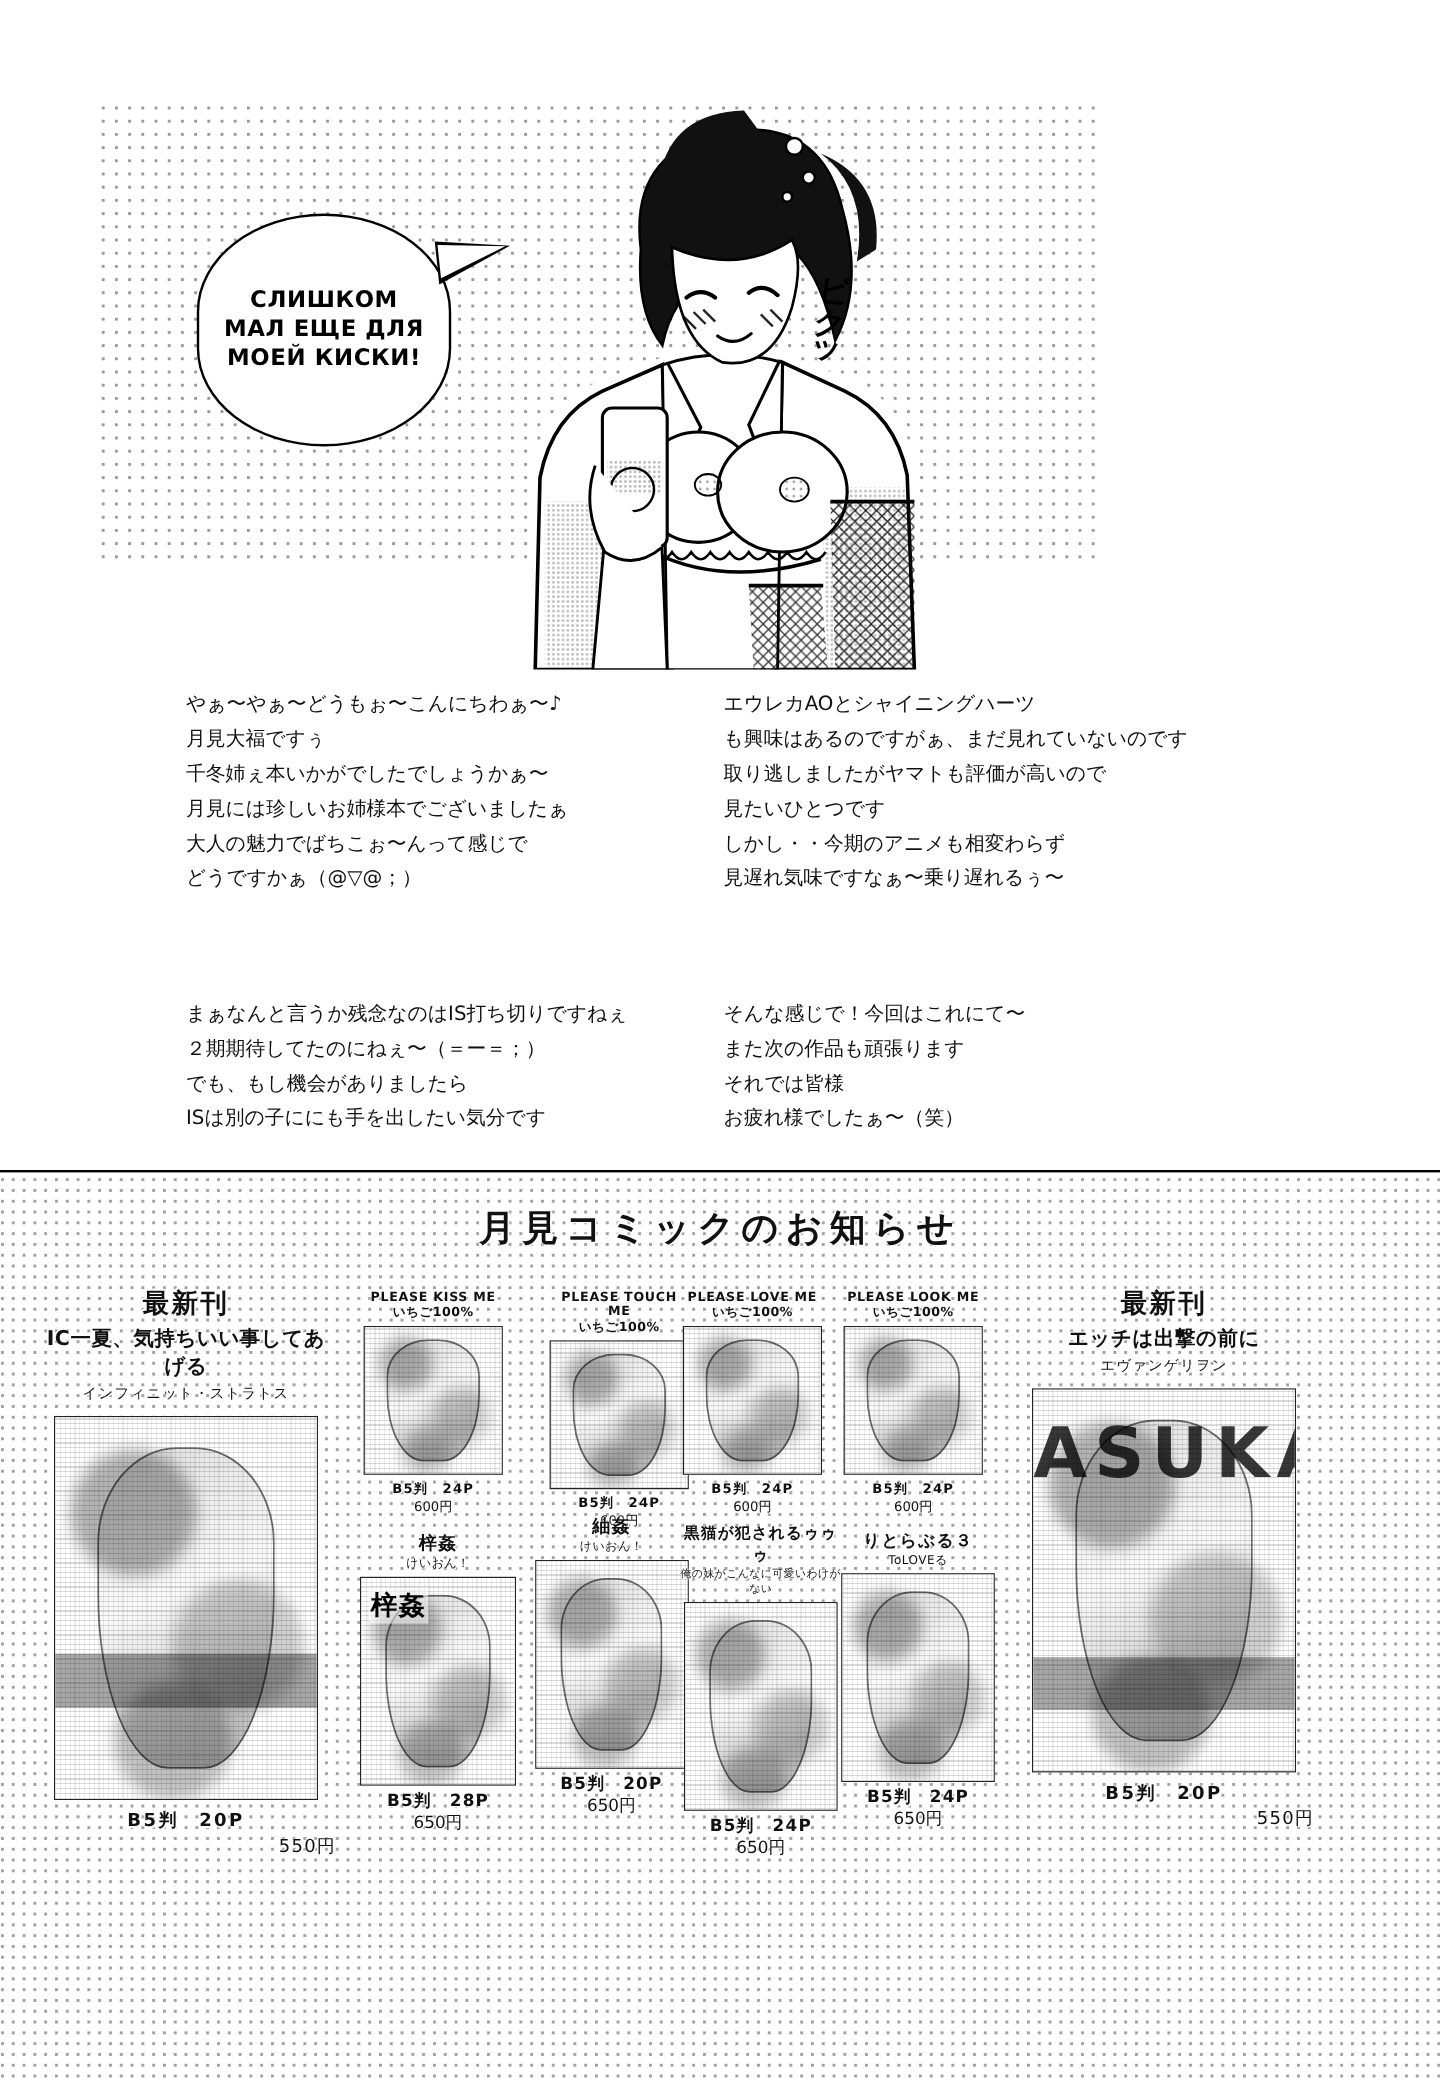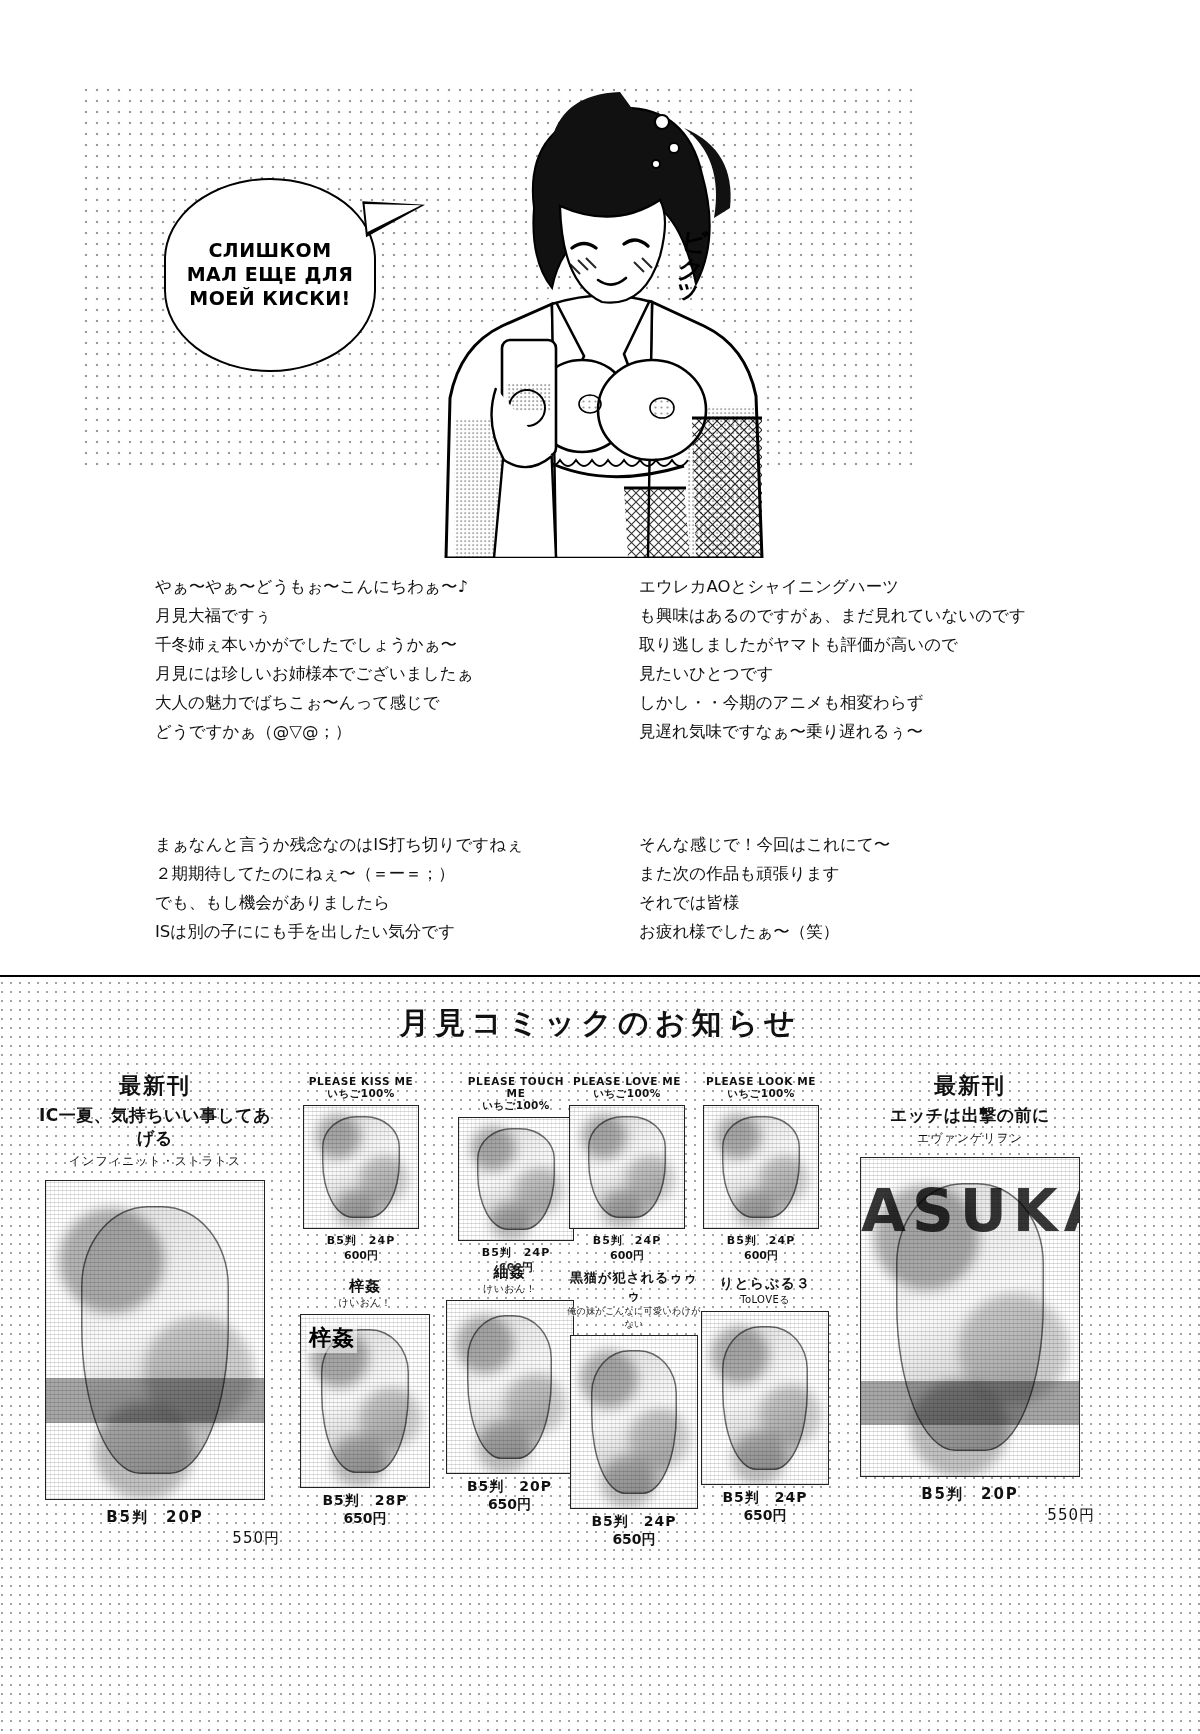--- a/index.html
+++ b/index.html
@@ -134,21 +134,21 @@
   }
   .col {
     position: absolute;
     font-family: "DejaVu Sans", sans-serif;
     font-size: 16.5px;
     line-height: 29px;
     color: #111;
     white-space: pre-wrap;
   }
   #col-left { left: 155px; top: 0; width: 440px; }
-  #col-right { left: 603px; top: 0; width: 450px; margin-left: 36px; }
+  #col-right { left: 603px; top: 0; width: 450px; }
   .para { margin: 0 0 26px 0; white-space: pre-wrap; }
   .para:last-child { margin-bottom: 0; }
 
   
   .divider {
     position: absolute;
     left: 0;
     top: 975px;
     width: 1200px;
     height: 2px;
@@ -275,21 +275,21 @@
   .small-ad.row2 .sa-cover { height: 172px; }
   .small-ad .sa-spec {
     margin-top: 4px;
     font-size: 11px;
     font-weight: bold;
     letter-spacing: 1px;
     text-shadow: 0 0 3px #fff, 1px 1px 0 #fff;
   }
   .small-ad .sa-price {
     font-size: 11px;
-    font-weight: bold;
+    font-weight: normal;
     text-shadow: 0 0 3px #fff, 1px 1px 0 #fff;
   }
   .small-ad.row2 .sa-spec,
   .small-ad.row2 .sa-price {
     font-size: 14px;
   }
 
   
   .art {
     position: absolute;

